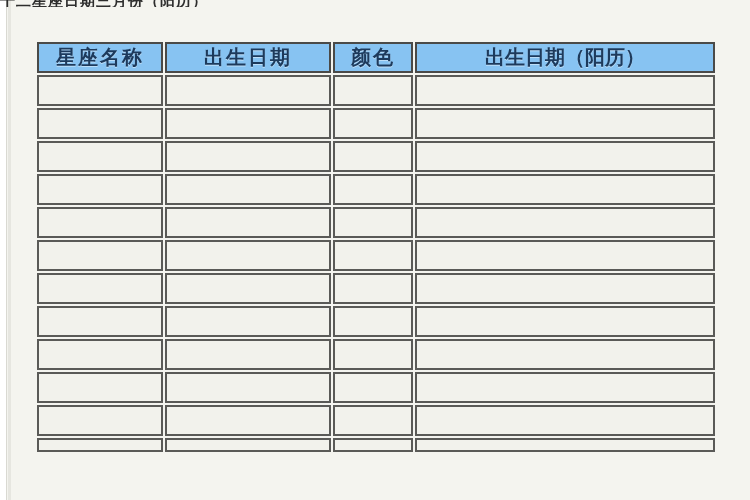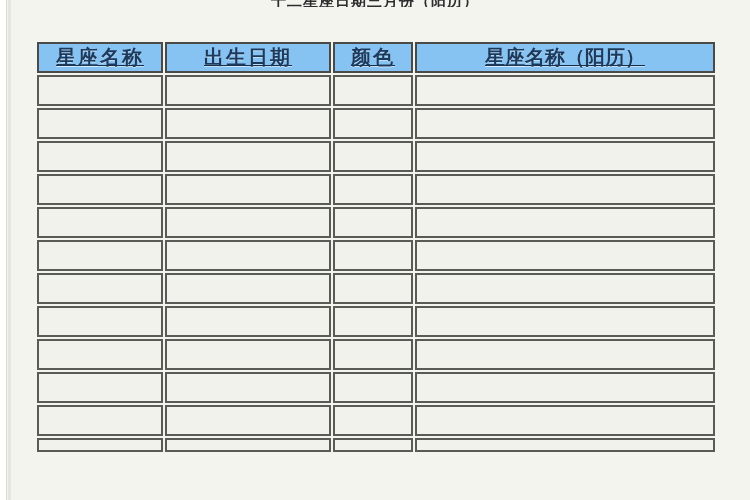--- a/index.html
+++ b/index.html
@@ -36,21 +36,21 @@
   }
 
   
   #caption-strip {
     position: absolute;
     left: 0;
     top: 0;
     width: 750px;
     height: 7px;
     overflow: hidden;
-    text-align: center;
+    text-align: left;
   }
   #caption-strip .caption-text {
     display: inline-block;
     font-size: 15px;
     font-weight: bold;
     color: #2d2d2d;
     line-height: 15px;
     position: relative;
     top: -8px;
     letter-spacing: 1px;
@@ -77,21 +77,20 @@
     padding: 0 2px;
     text-align: center;
     vertical-align: middle;
     box-sizing: border-box;
   }
   table.zodiac thead td {
     background: #87c3f2;
     border: 2px solid #4a4a48;
     height: 24px;
     color: #1a2e4a;
-    text-decoration: underline;
   }
   .col-cn   { width: 126px; }
   .col-en   { width: 166px; }
   .col-color{ width: 80px; }
   .col-date { width: 300px; }
 
   .hdr-text {
     font-family: "DejaVu Sans", "Liberation Sans", sans-serif;
     font-size: 20px;
     font-weight: bold;
@@ -156,21 +155,21 @@
         <td>
           <span class="hdr-text">星座名称</span>
         </td>
         <td>
           <span class="hdr-text">出生日期</span>
         </td>
         <td>
           <span class="hdr-text">颜色</span>
         </td>
         <td>
-          <span class="hdr-text hdr-date">星座名称（阳历）</span>
+          <span class="hdr-text hdr-date">出生日期（阳历）</span>
         </td>
       </tr>
     </thead>
     <tbody id="zodiac-body">
         <tr>
           <td><span class="cn-name"></span></td>
           <td><span class="en-name"></span></td>
           <td><span class="color-name"></span></td>
           <td><span class="date-range"></span></td>
         </tr>

